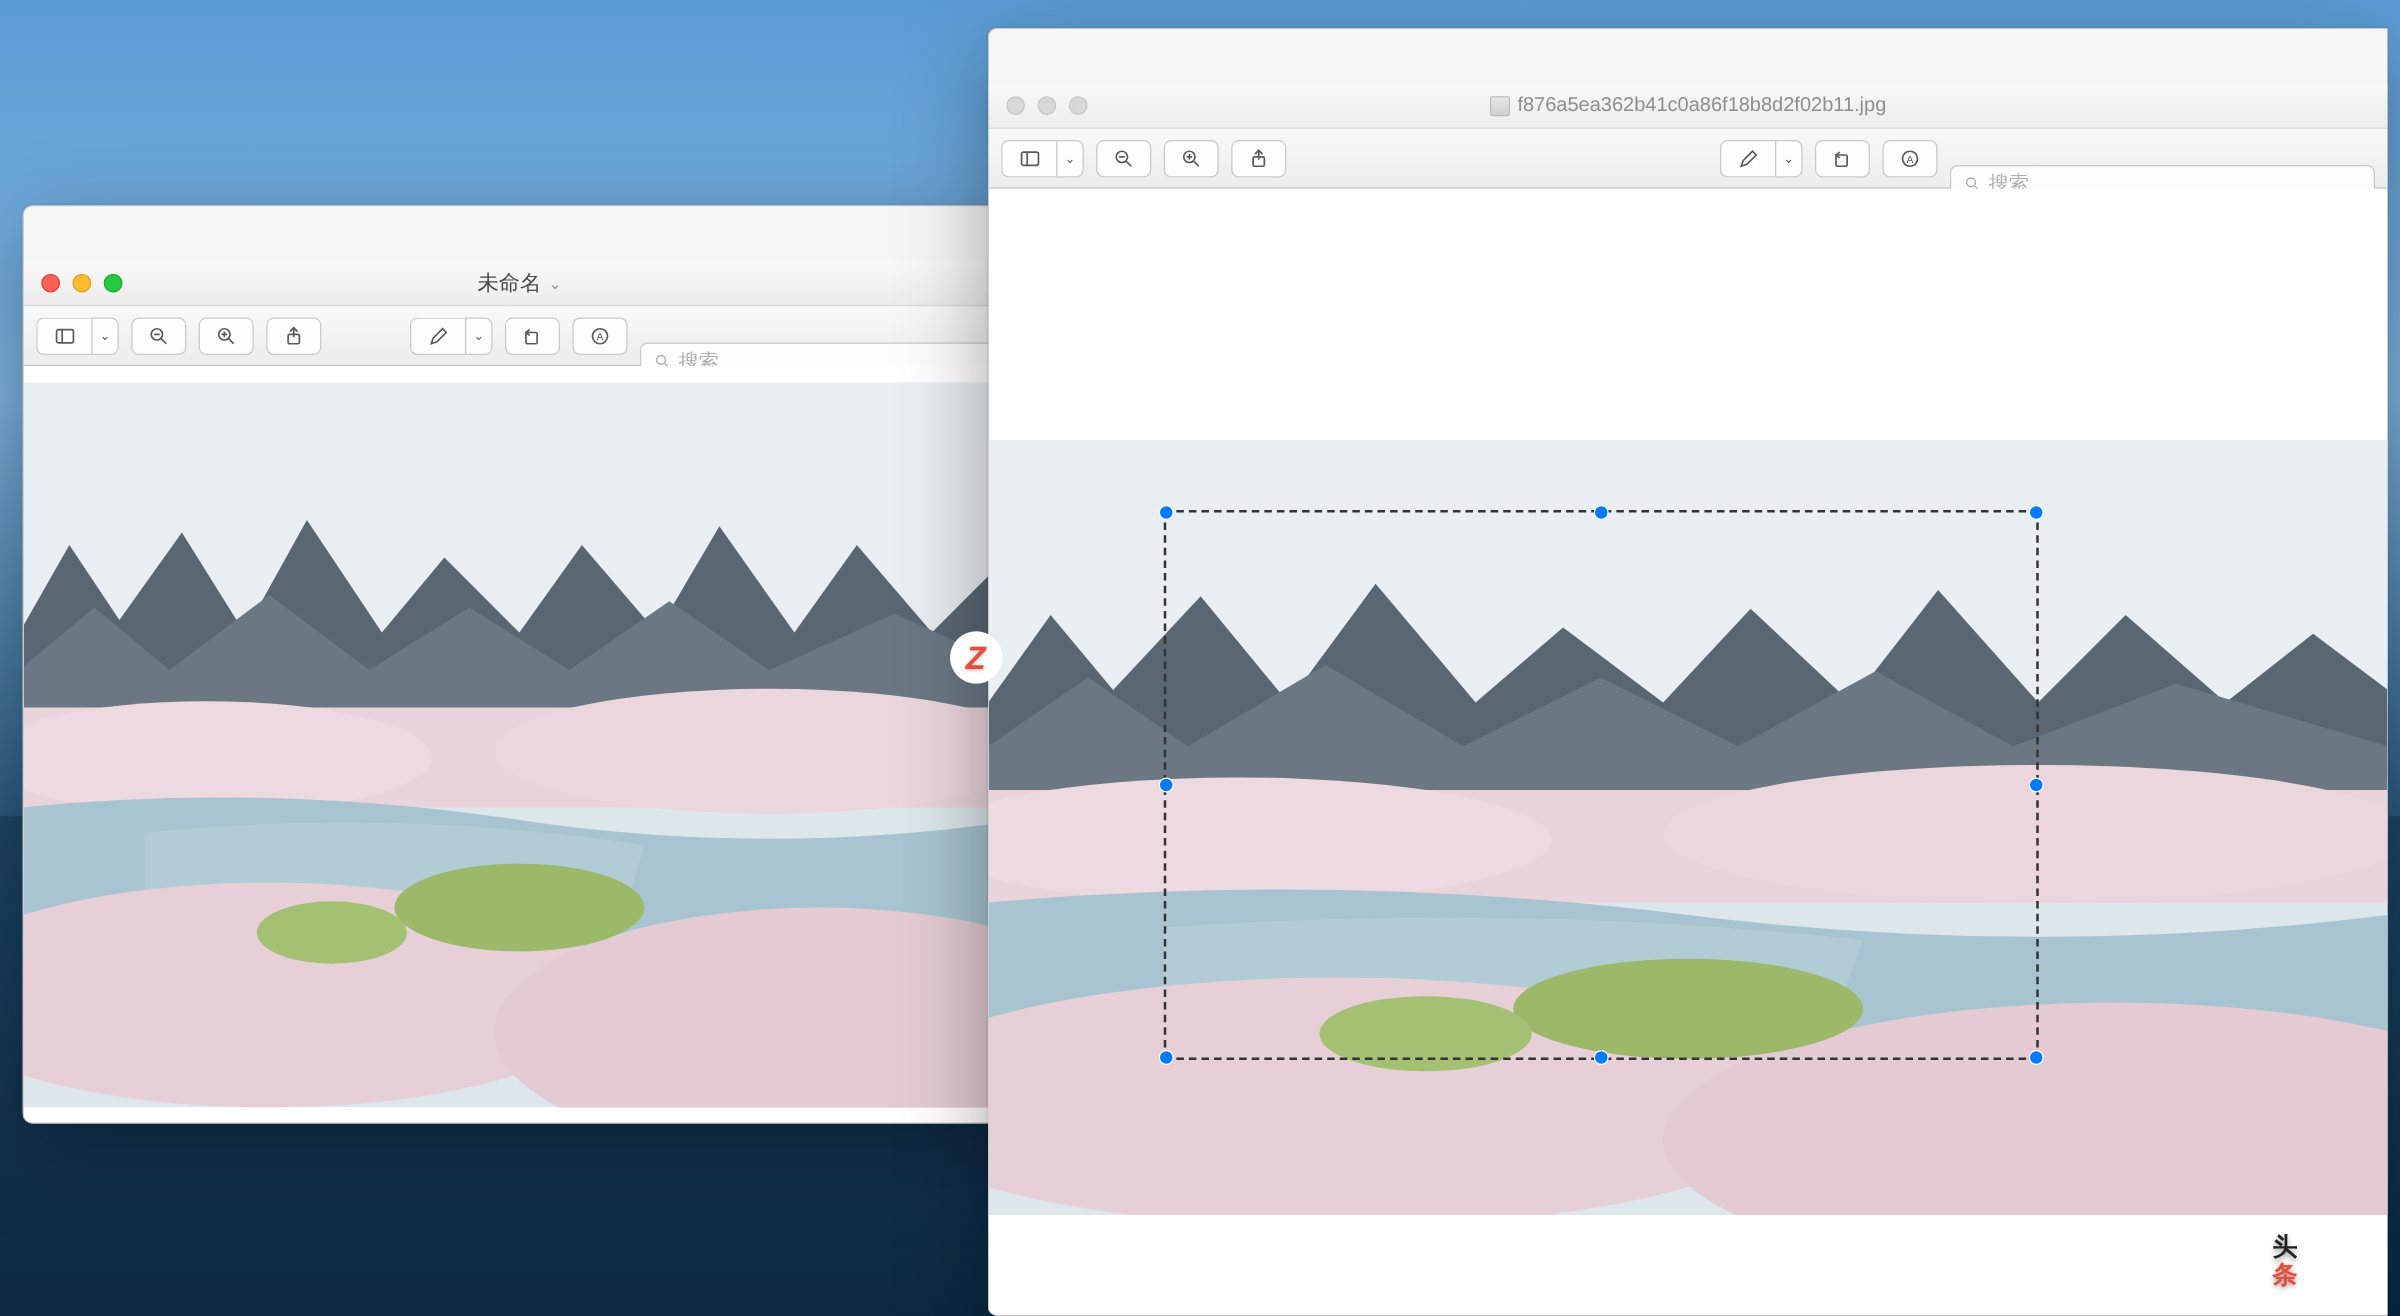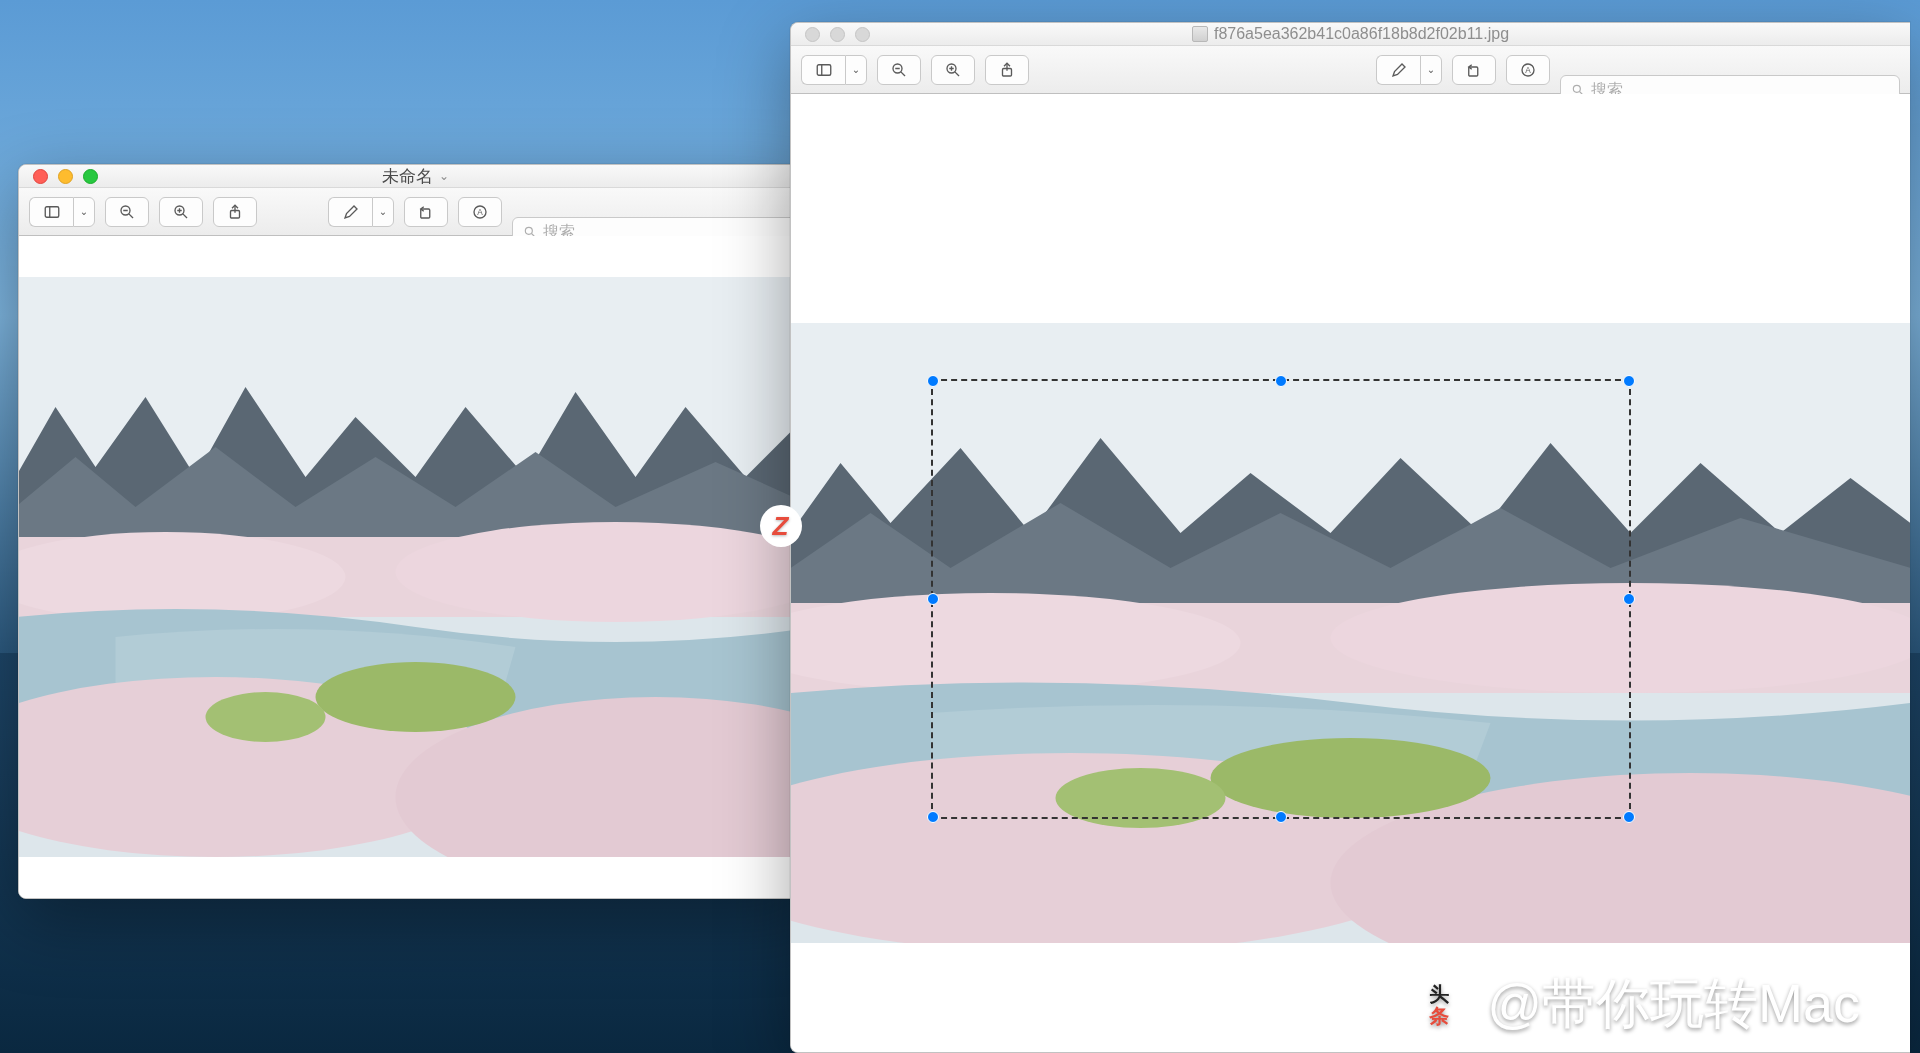--- a/index.html
+++ b/index.html
@@ -43,27 +43,28 @@
       left: 790px;
       top: 22px;
       width: 1120px;
       height: 1031px;
       border-top-right-radius: 0;
       border-bottom-right-radius: 0;
       border-right: none;
     }
 
     .titlebar {
-      height: 23px;
+      height: 36px;
       background: linear-gradient(180deg, #f9f9f9 0%, #ececec 100%);
       border-bottom: 1px solid #d9d9d9;
       display: flex;
       align-items: center;
       padding: 0 12px;
       position: relative;
+      margin-top: 44px;
     }
     
     .window-right .titlebar {
       justify-content: center;
     }
     
     .traffic-lights {
       display: flex;
       gap: 10px;
       position: absolute;
@@ -494,14 +495,13 @@
   <div class="watermark-badge">
     <span>Z</span>
   </div>
 </div>
 
 <div class="watermark-bottom">
   <div class="toutiao-logo">
     <span>头</span>
     <span class="tt-red">条</span>
   </div>
-  <span>@带你玩转Mac</span>
 </div>
 
 </body></html>

